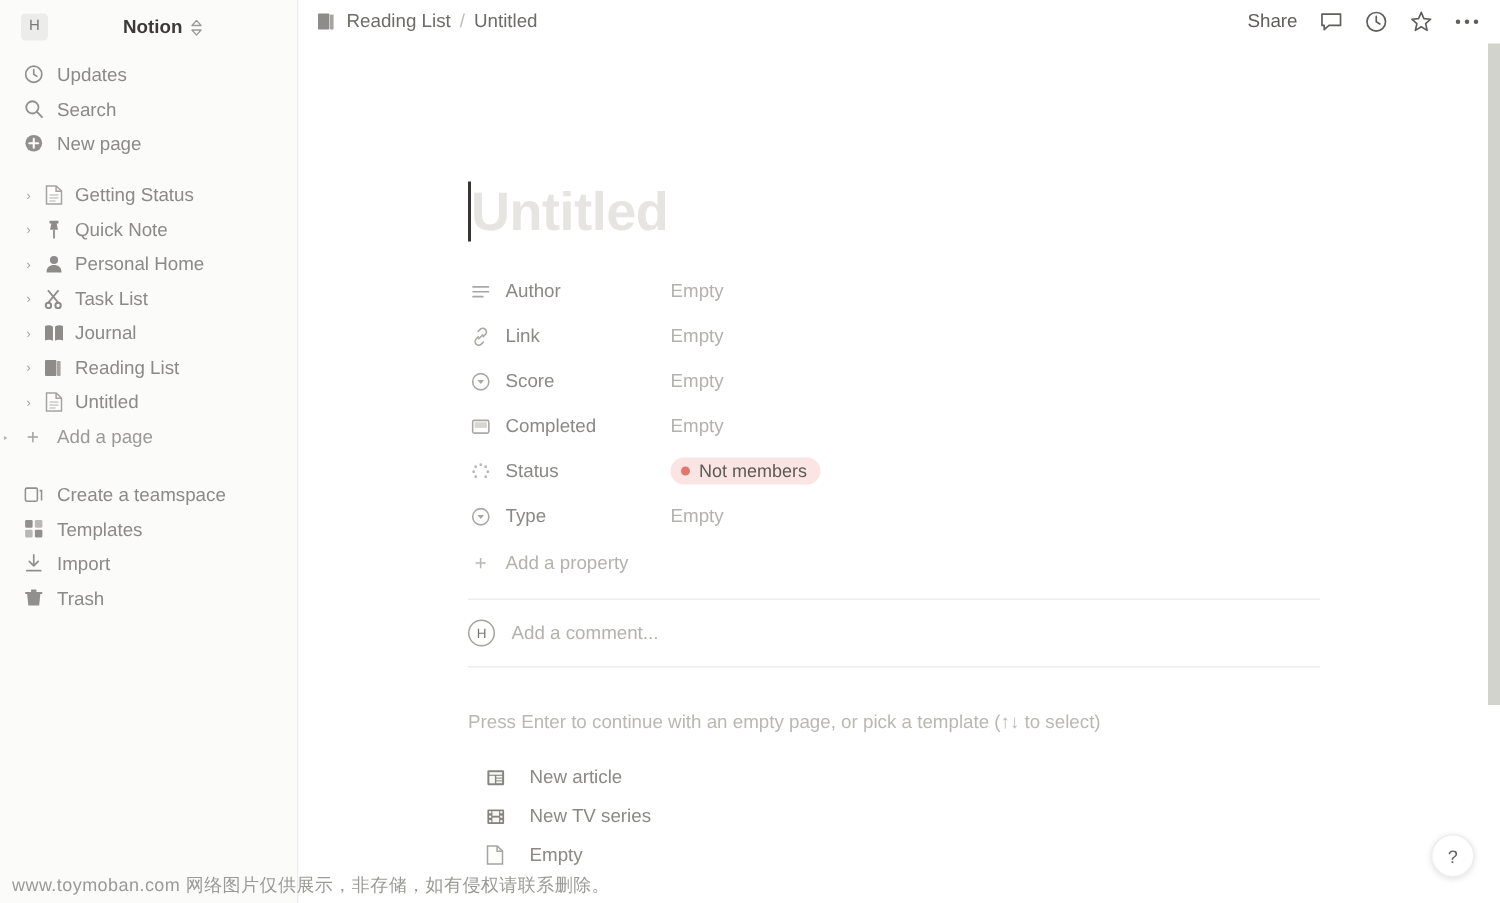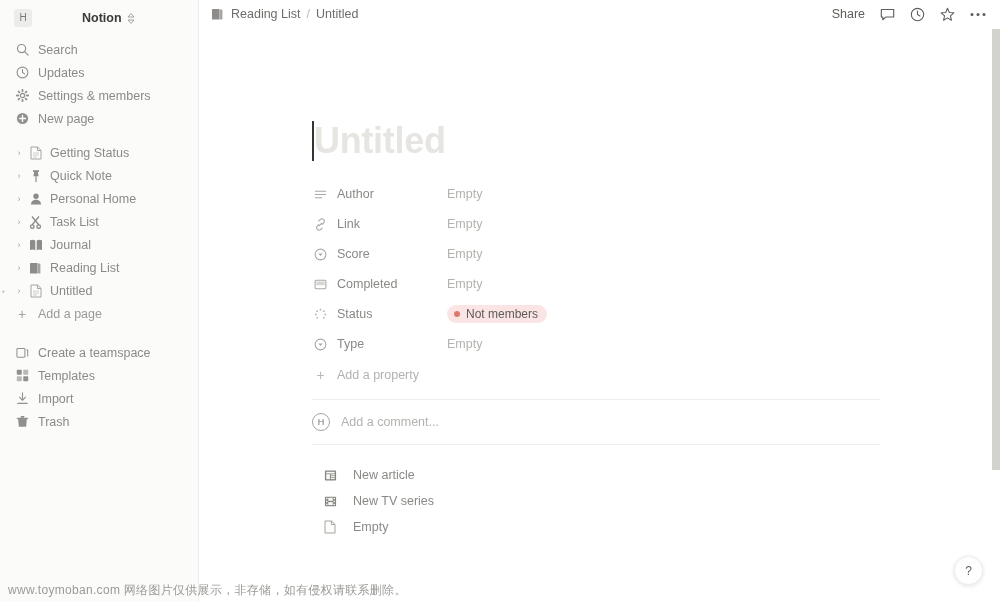--- a/index.html
+++ b/index.html
@@ -188,55 +188,37 @@
       <div class="ws-chev">
         <svg width="8" height="11" viewBox="0 0 8 11">
             <path d="M4 0.6 L7 4 H1 Z M4 10.4 L7 7 H1 Z" fill="none" stroke="#9b9a97" stroke-width="0.9" stroke-linejoin="round"></path>
           </svg>
       </div>
     </div>
 
     <div class="nav-item">
       <span class="ico">
         <svg width="13" height="13" viewBox="0 0 14 14">
+            <circle cx="7" cy="7" r="5.8" fill="none" stroke="#91908d" stroke-width="1.2"></circle>
+            <path d="M7 3.7 V7 L9.3 8.5" fill="none" stroke="#91908d" stroke-width="1.2" stroke-linecap="round"></path>
+          </svg>
+      </span>
+      <span class="lbl">Updates</span>
+    </div>
+
+    <div class="nav-item">
+      <span class="ico">
+        <svg width="13" height="13" viewBox="0 0 14 14">
             <circle cx="6" cy="6" r="4.4" fill="none" stroke="#91908d" stroke-width="1.3"></circle>
             <line x1="9.3" y1="9.3" x2="13" y2="13" stroke="#91908d" stroke-width="1.3" stroke-linecap="round"></line>
           </svg>
       </span>
       <span class="lbl">Search</span>
     </div>
 
-    <div class="nav-item">
-      <span class="ico">
-        <svg width="13" height="13" viewBox="0 0 14 14">
-            <circle cx="7" cy="7" r="5.8" fill="none" stroke="#91908d" stroke-width="1.2"></circle>
-            <path d="M7 3.7 V7 L9.3 8.5" fill="none" stroke="#91908d" stroke-width="1.2" stroke-linecap="round"></path>
-          </svg>
-      </span>
-      <span class="lbl">Updates</span>
-    </div>
-
-    <div class="nav-item">
-      <span class="ico">
-        <svg width="13" height="13" viewBox="0 0 14 14">
-          <circle cx="7" cy="7" r="2.3" fill="none" stroke="#91908d" stroke-width="1.3"></circle>
-          <g stroke="#91908d" stroke-width="1.9" stroke-linecap="round">
-            <line x1="7" y1="0.9" x2="7" y2="2.4"></line>
-              <line x1="7" y1="11.6" x2="7" y2="13.1"></line>
-            <line x1="0.9" y1="7" x2="2.4" y2="7"></line>
-              <line x1="11.6" y1="7" x2="13.1" y2="7"></line>
-            <line x1="2.7" y1="2.7" x2="3.7" y2="3.7"></line>
-              <line x1="10.3" y1="10.3" x2="11.3" y2="11.3"></line>
-            <line x1="11.3" y1="2.7" x2="10.3" y2="3.7"></line>
-              <line x1="3.7" y1="10.3" x2="2.7" y2="11.3"></line>
-          </g>
-          </svg>
-      </span>
-      <span class="lbl">Settings &amp; members</span>
-    </div>
 
     <div class="nav-item">
       <span class="ico">
         <svg width="13" height="13" viewBox="0 0 14 14">
             <circle cx="7" cy="7" r="6" fill="#91908d"></circle>
           <path d="M7 3.8 V10.2 M3.8 7 H10.2" stroke="#fbfbfa" stroke-width="1.5" stroke-linecap="round"></path>
           </svg>
       </span>
       <span class="lbl">New page</span>
     </div>
@@ -539,20 +521,21 @@
 
       <div class="divider"></div>
 
       <div class="comment-row">
         <span class="c-avatar">H</span>
         <span class="comment-ph">Add a comment...</span>
       </div>
 
       <div class="divider2"></div>
 
+      <div class="hint">Press Enter to continue with an empty page, or pick a template (↑↓ to select)</div>
 
       <div class="templates">
 
 
         <div class="tpl-row">
           <span class="tico">
             <svg width="13" height="13" viewBox="0 0 14 14">
                 <rect x="1" y="1.6" width="12" height="10.8" rx="1" fill="#85847f"></rect>
                 <rect x="2.4" y="3" width="9.2" height="1.8" fill="#f7f7f5"></rect>
               <rect x="2.4" y="5.6" width="4" height="5.4" fill="#f7f7f5"></rect>

